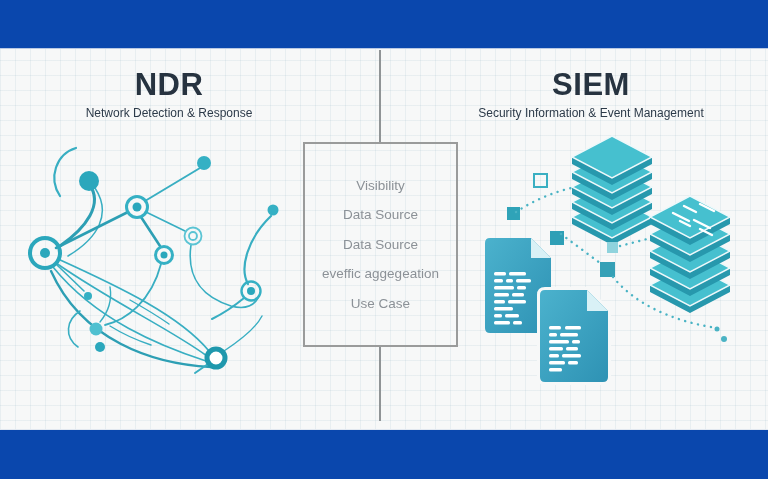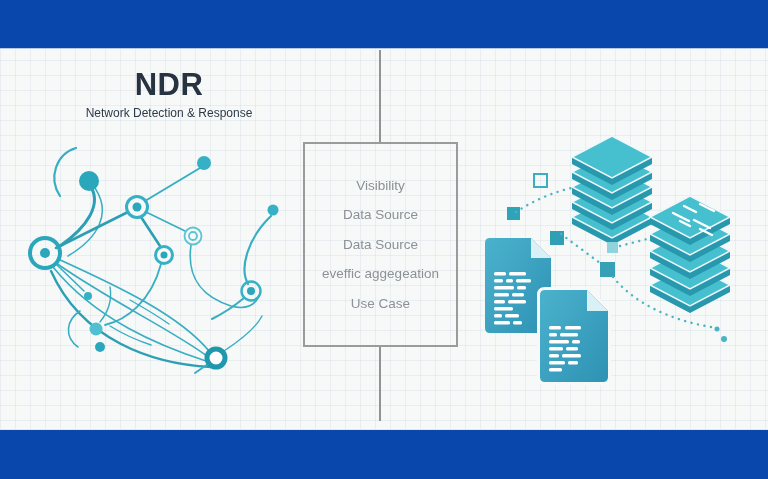--- a/index.html
+++ b/index.html
@@ -45,20 +45,22 @@
 
   <div class="divider upper"></div>
   <div class="divider lower"></div>
 
   <div class="panel-header left">
     <div class="panel-title">NDR</div>
     <div class="panel-subtitle">Network Detection &amp; Response</div>
   </div>
 
   <div class="panel-header right">
+    <div class="panel-title">SIEM</div>
+    <div class="panel-subtitle">Security Information &amp; Event Management</div>
   </div>
 
   <div class="center-box">
     <div class="item">Visibility</div>
     <div class="item">Data Source</div>
     <div class="item">Data Source</div>
     <div class="item">eveffic aggegeation</div>
     <div class="item">Use Case</div>
   </div>
 

